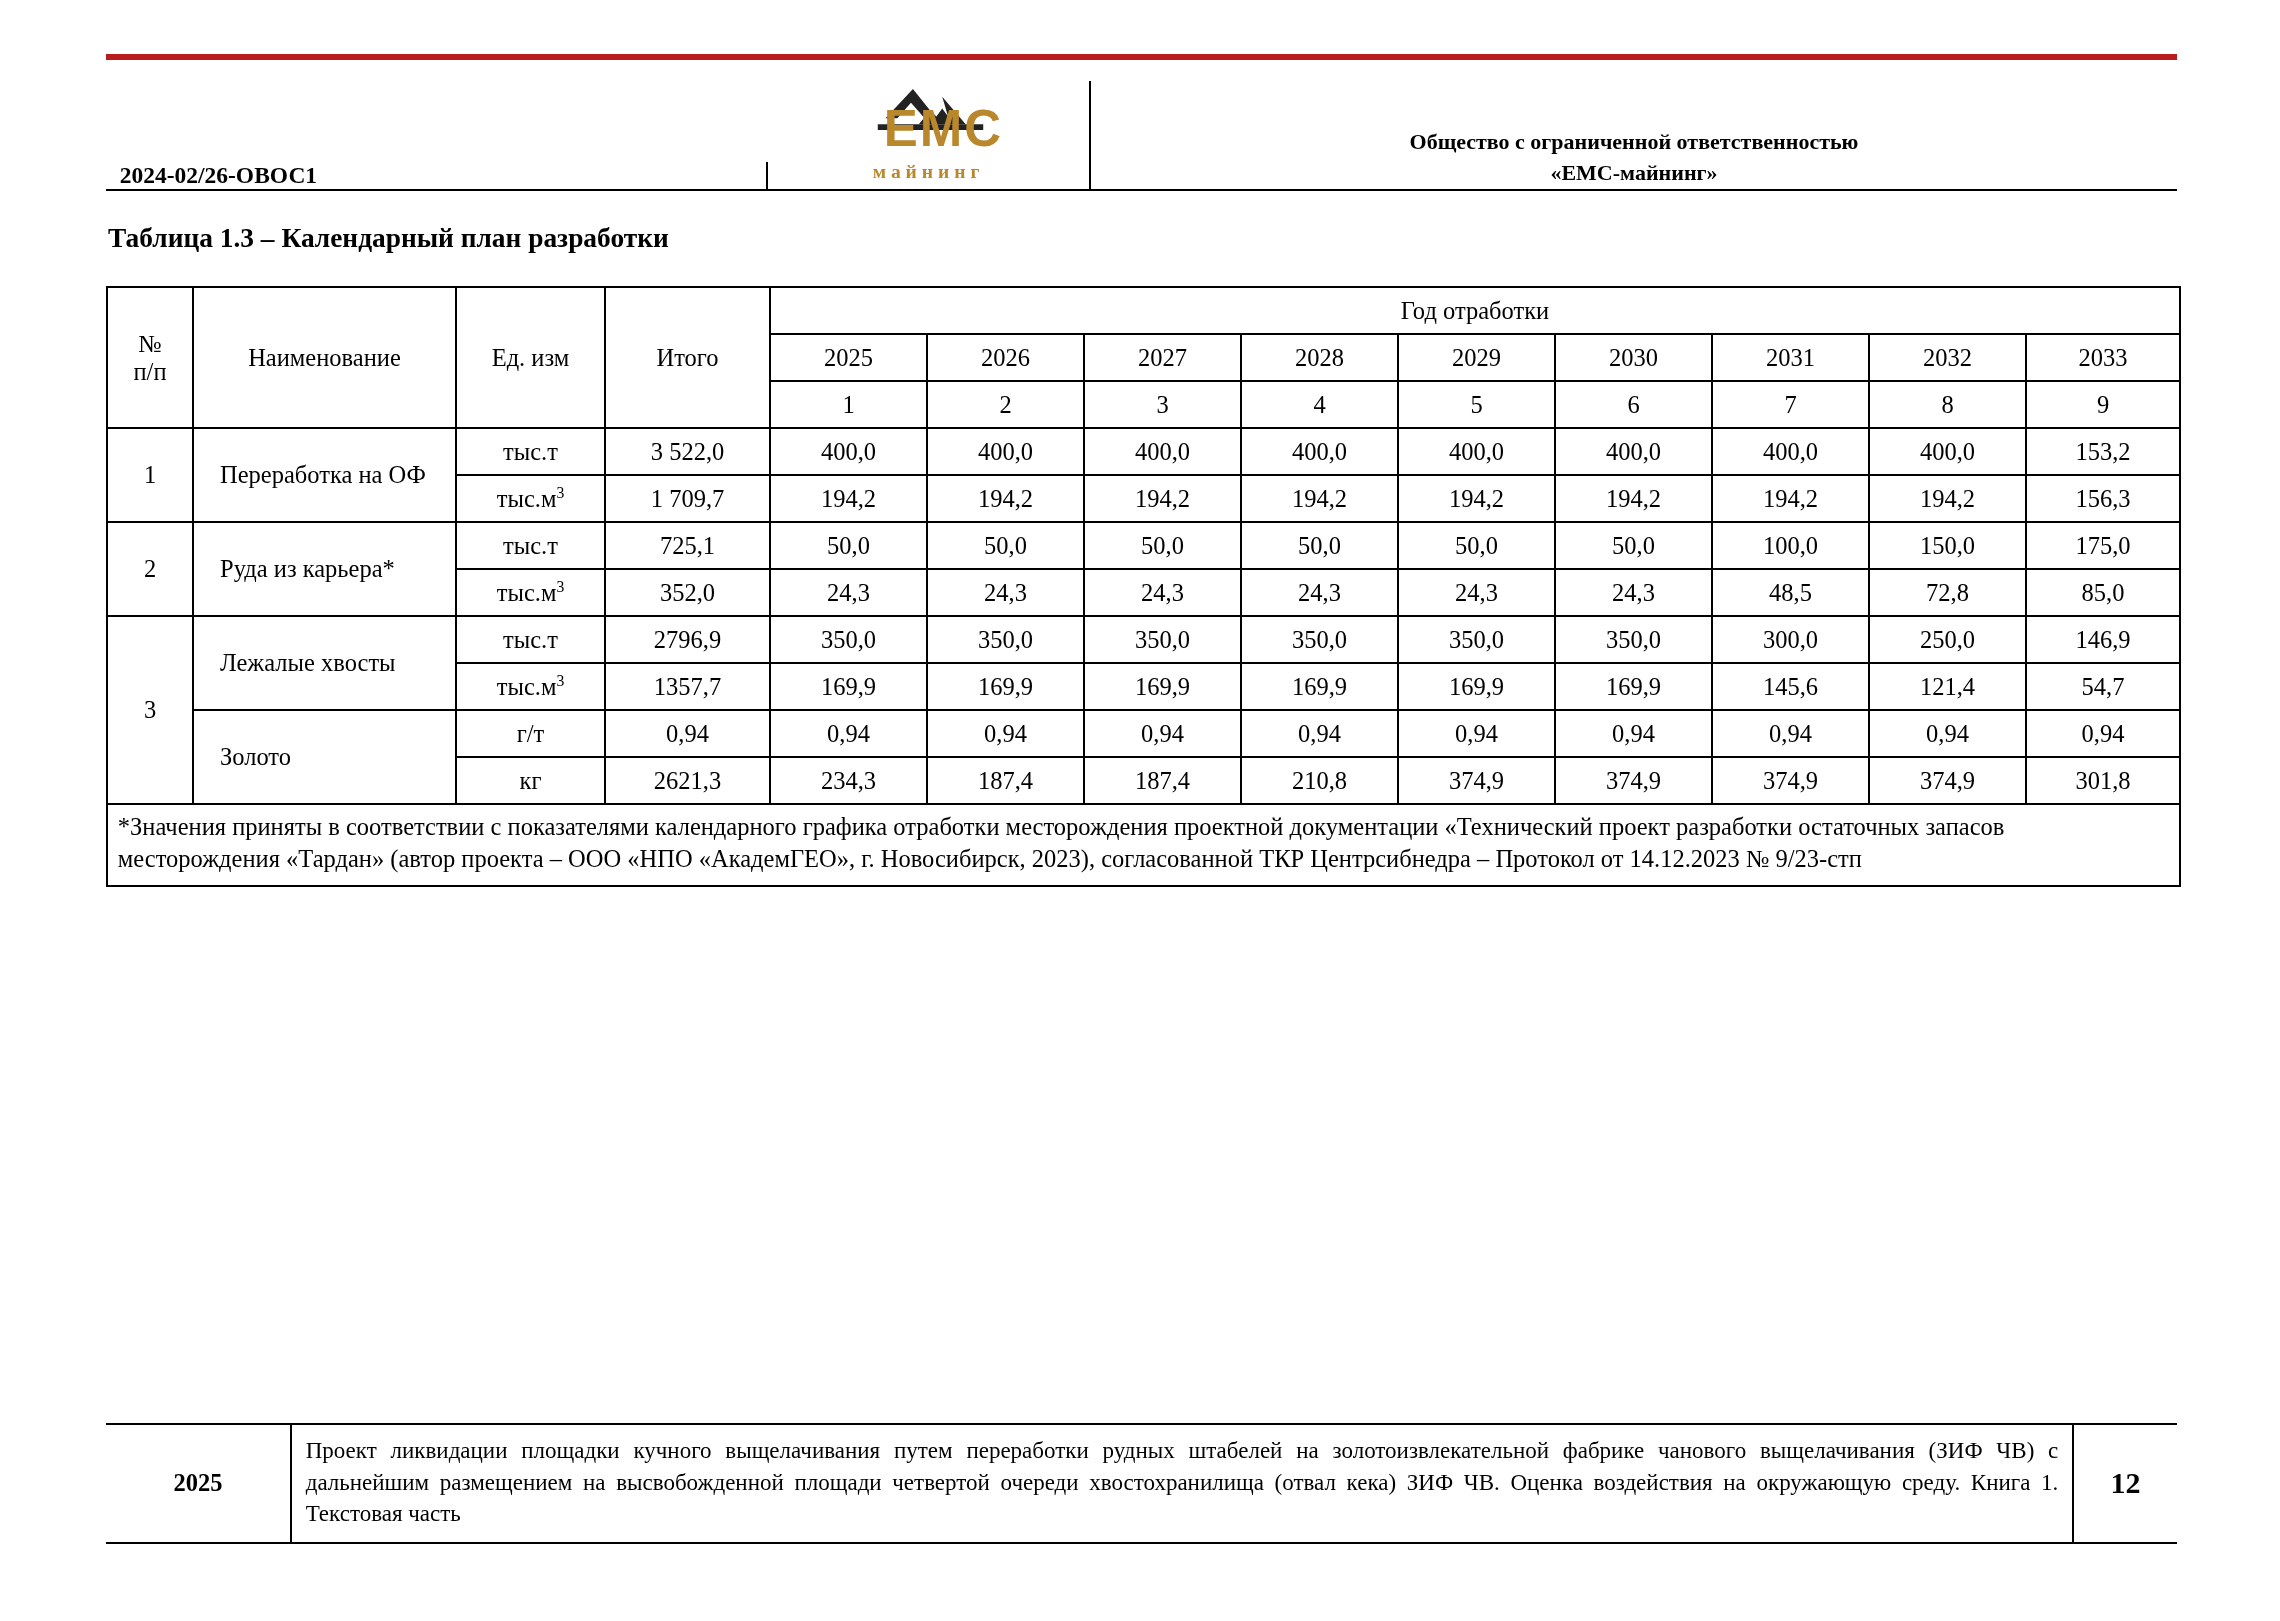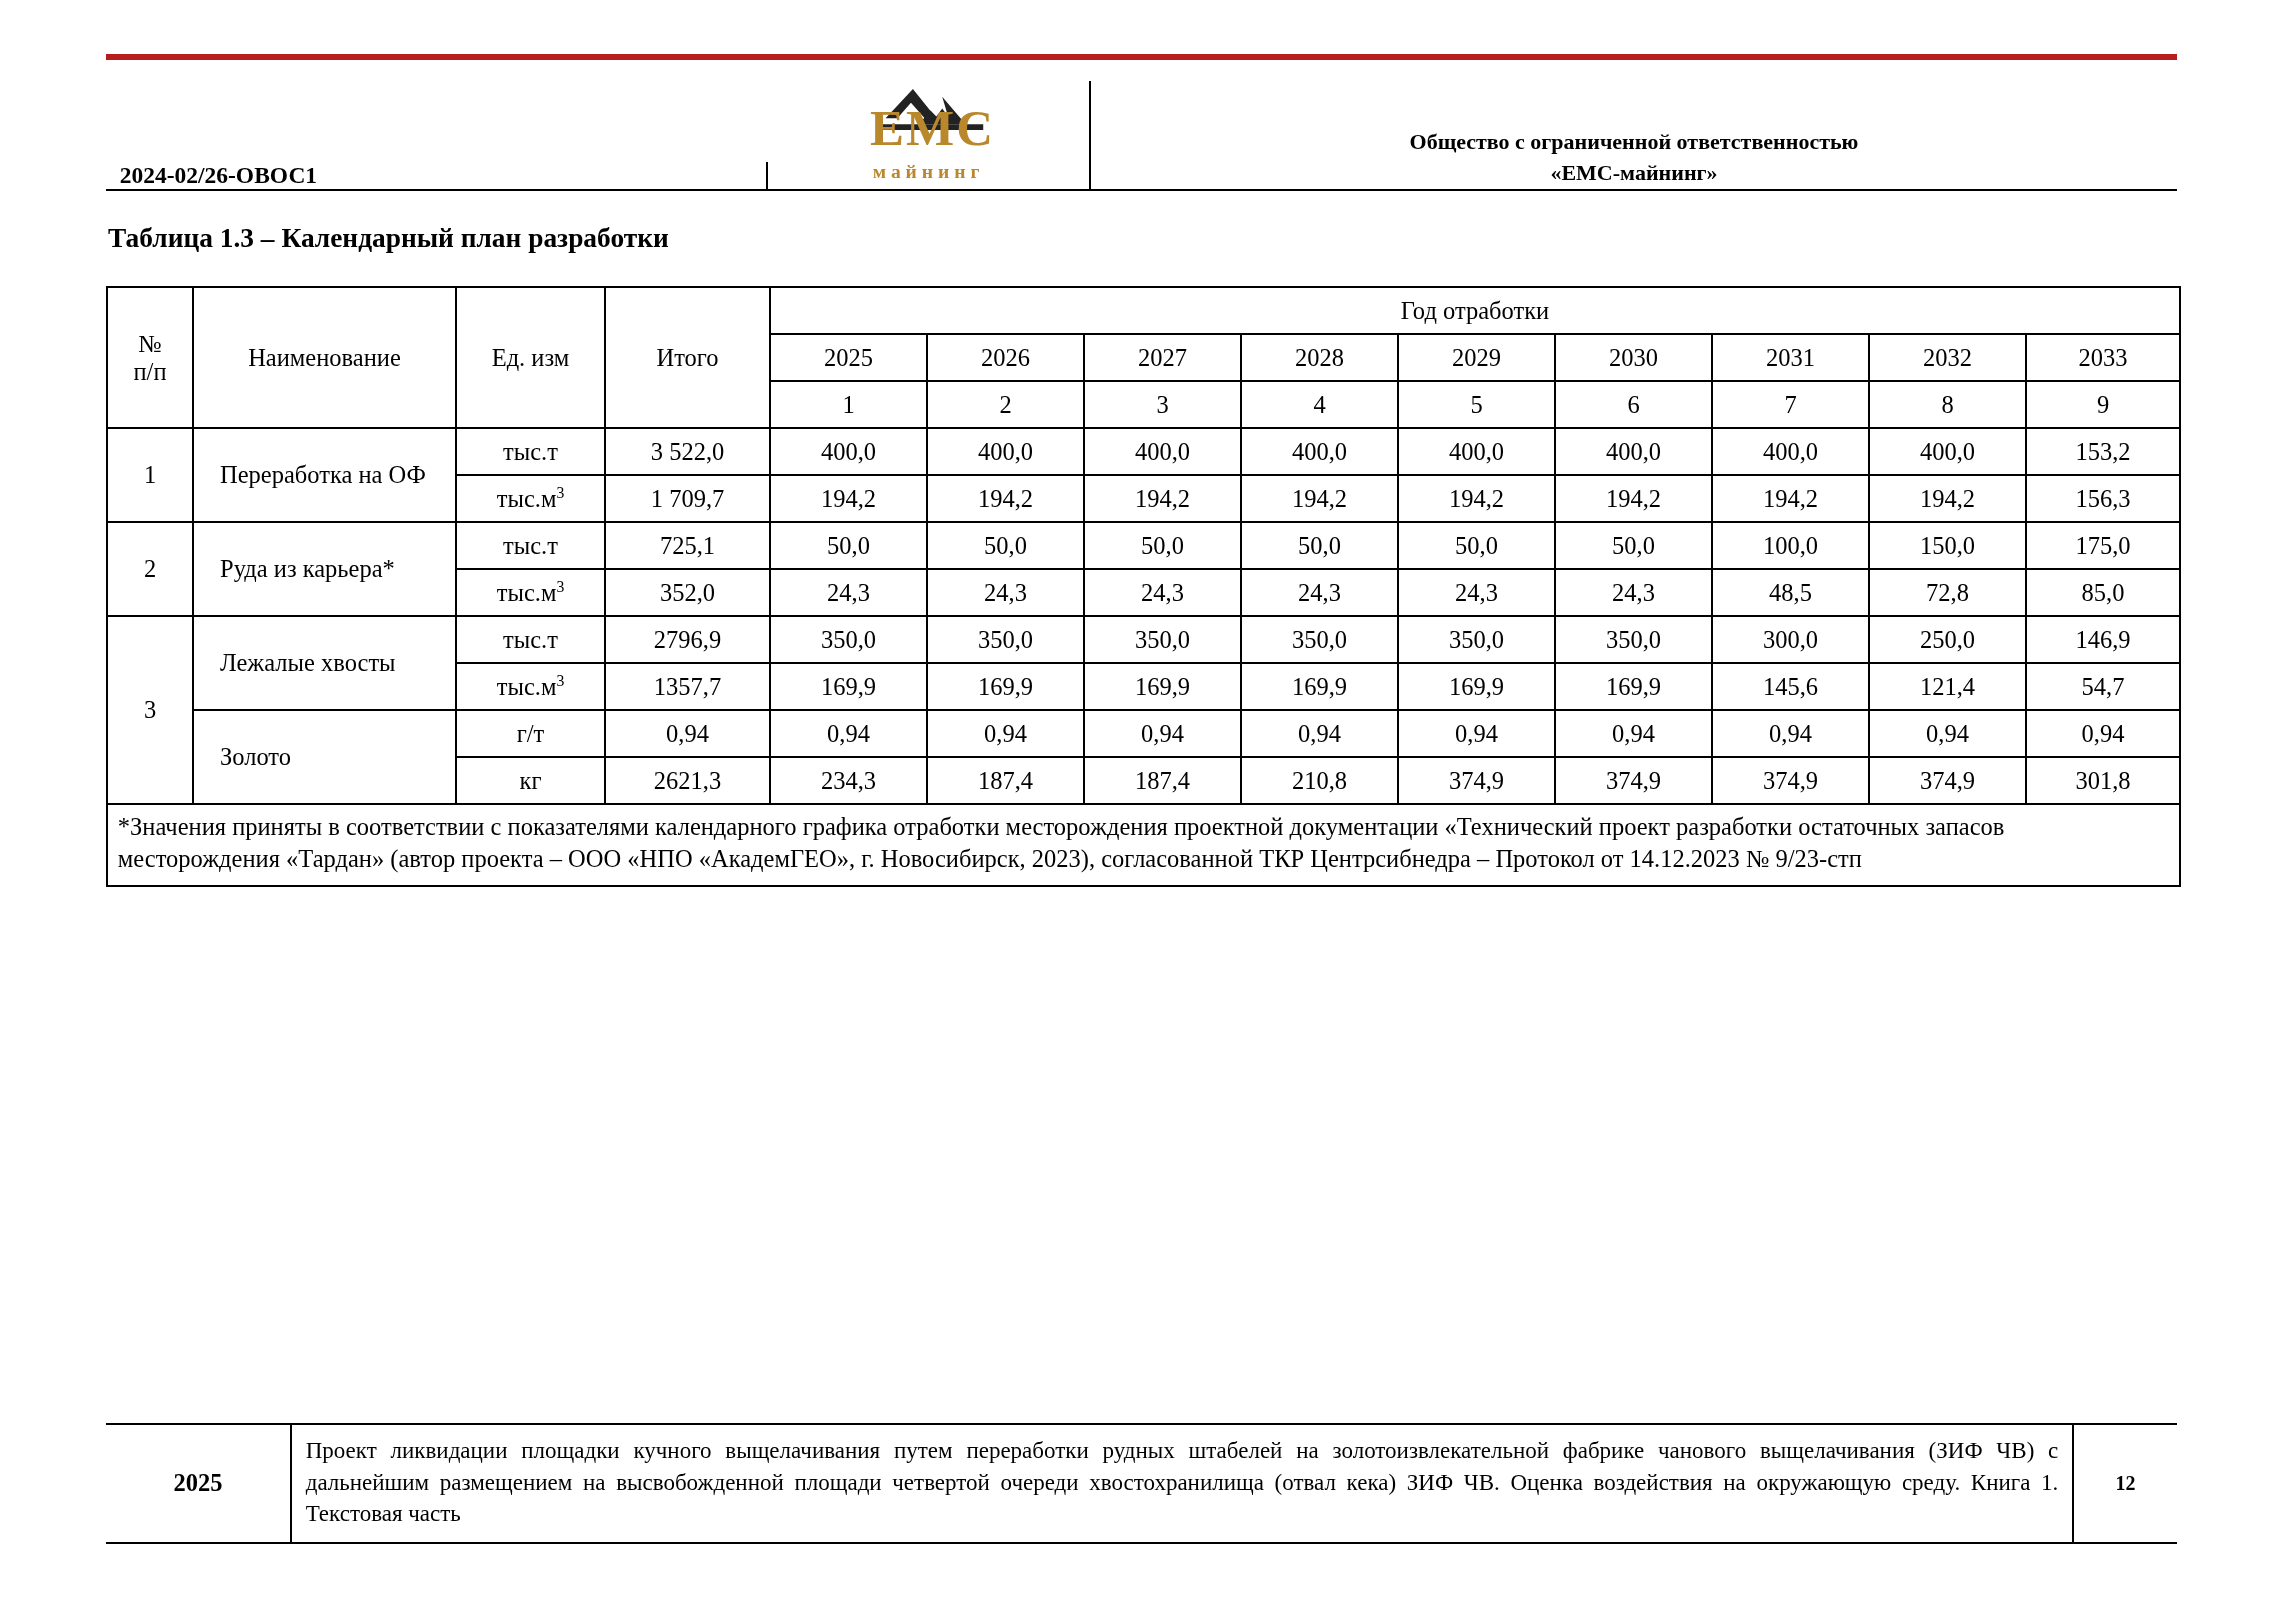--- a/index.html
+++ b/index.html
@@ -54,25 +54,25 @@
     border-right: 2px solid #000;
     box-sizing: border-box;
   }
   .logo-wrap {
     position: relative;
     width: 235px;
     height: 108px;
   }
   .logo-text {
     position: absolute;
-    left: 4px;
+    left: 15px;
     top: 17.6px;
     width: 235px;
     text-align: center;
-    font-family: Liberation Serif, serif;
+    font-family: Liberation Sans, sans-serif;
     font-weight: bold;
     font-size: 51px;
     letter-spacing: 2px;
     color: #b9872c;
   }
   .logo-sub {
     position: absolute;
     left: 0;
     bottom: 5.9px;
     width: 235px;
@@ -173,21 +173,21 @@
     text-align: justify;
     border-right: 2px solid #000;
     box-sizing: border-box;
   }
   .footer-page {
     width: 103px;
     display: flex;
     align-items: center;
     justify-content: center;
     font-weight: bold;
-    font-size: 20px;
+    font-size: 30px;
     box-sizing: border-box;
   }
 </style>
 </head>
 <body>
 
 <div class="page">
 
   <div class="header">
     <div class="header-left">2024-02/26-ОВОС1</div>

